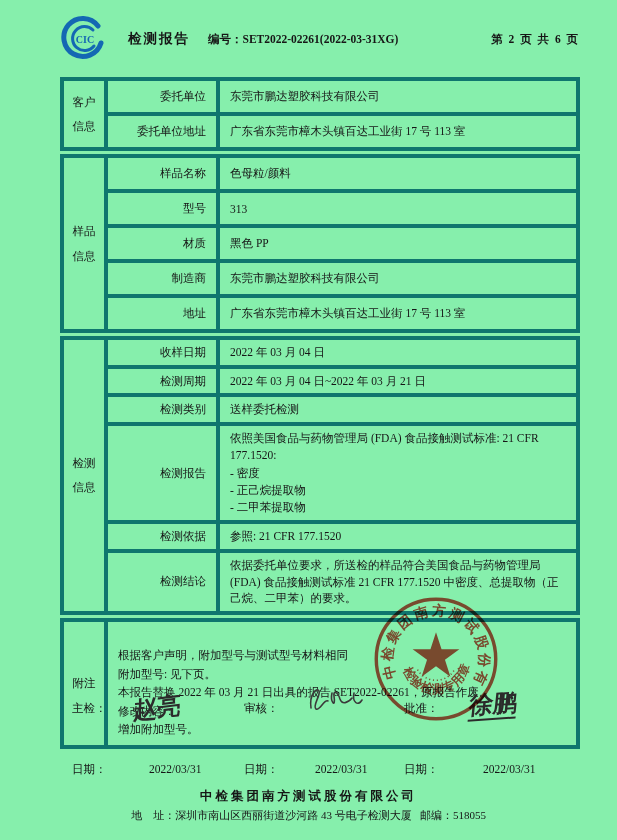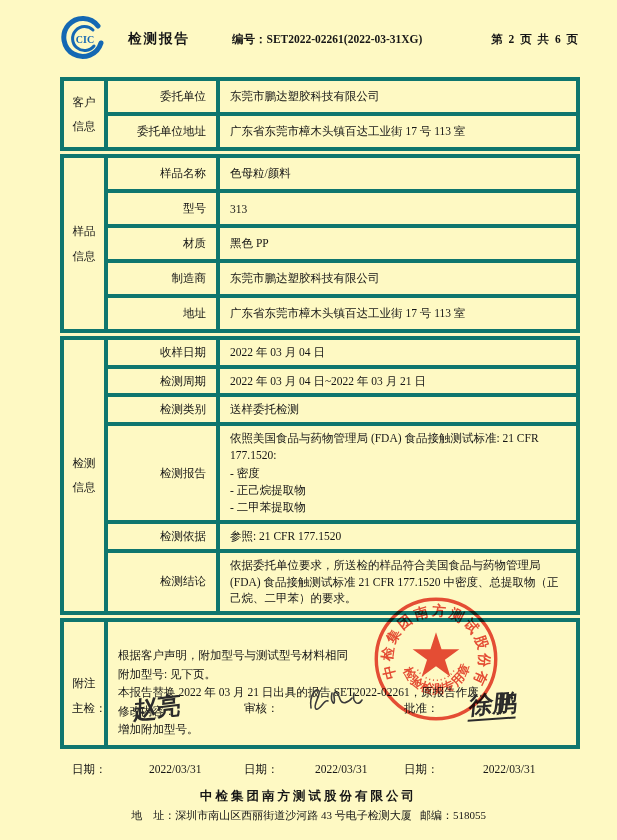--- a/index.html
+++ b/index.html
@@ -1,27 +1,27 @@
 <!DOCTYPE html>
 <html><head>
 <meta charset="utf-8">
 <style>
   html,body { margin:0; padding:0; background:#ffffff; }
   .page {
-    position:relative; width:617px; height:840px; background:#fef9c3;
+    position:relative; width:617px; height:840px; background:#86efac;
     font-family:"Liberation Serif","DejaVu Serif",serif; color:#161616;
     overflow:hidden;
   }
 
   
   .header { position:absolute; left:60px; top:12px; width:520px; height:54px;
             display:flex; align-items:center; }
   .logo { width:48px; height:48px; flex:0 0 auto; }
   .report-title { margin-left:20px; font-weight:bold; font-size:13.5px; letter-spacing:2px; }
-  .report-no { margin-left:42px; font-weight:bold; font-size:11.5px; }
+  .report-no { margin-left:18px; font-weight:bold; font-size:11.5px; }
   .page-info { margin-left:auto; margin-right:2px; font-weight:bold; font-size:11.5px; word-spacing:3px; }
 
   
   .content { position:absolute; left:60px; top:77px; width:520px; }
   table.sec { border-collapse:collapse; width:100%; margin-bottom:3px; table-layout:fixed; }
   .sec td { border:4px solid #0f766e; font-size:11.5px; vertical-align:middle;
             padding:6px 10px; word-break:break-word; }
   .sec .side { width:34px; text-align:center; padding:6px 3px; }
   .sec .side div { line-height:2.1; }
   .sec .lbl { width:88px; padding-left:10px;text-align:right; }

